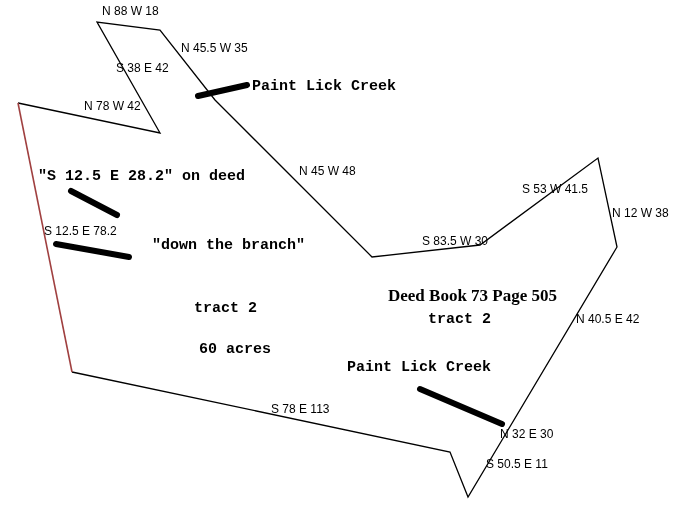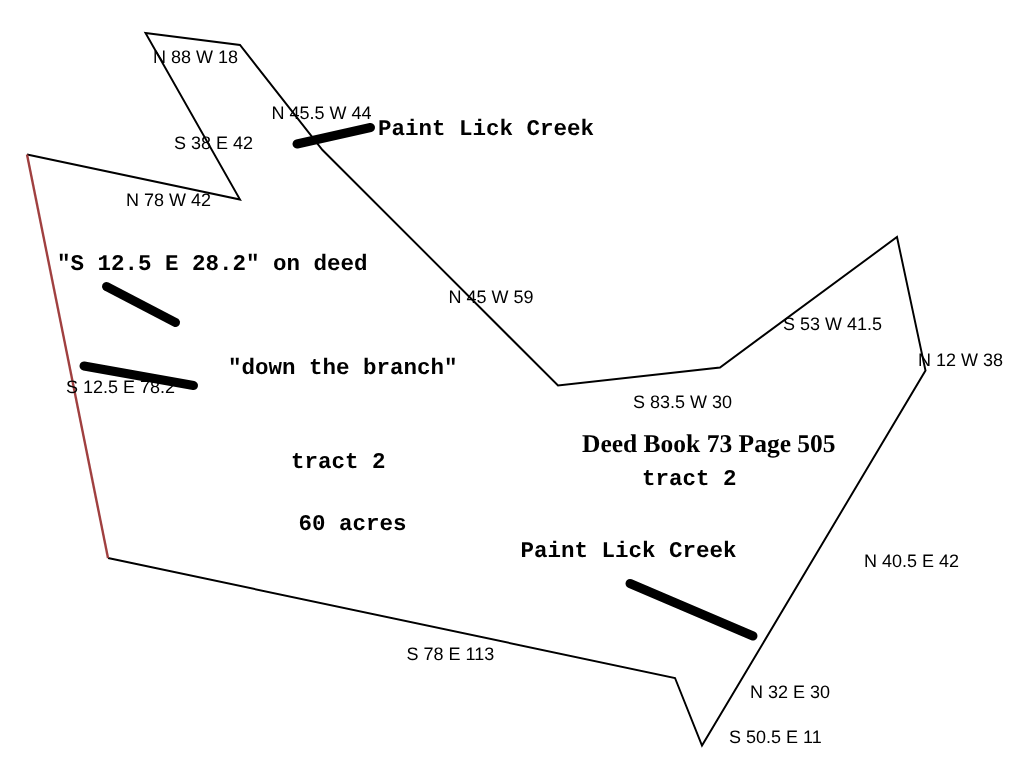--- a/index.html
+++ b/index.html
@@ -9,21 +9,21 @@
     font-family: "Liberation Sans", sans-serif;
     overflow: hidden;
   }
   #plat {
     position: relative;
     width: 682px; height: 507px;
     background: #ffffff;
   }
   #plat svg { position: absolute; left: 0; top: 0; }
   .label { position: absolute; white-space: nowrap; color: #000; }
-  .bearing { font: 12px "Liberation Sans", sans-serif; margin-top: 27px; }
+  .bearing { font: 12px "Liberation Sans", sans-serif; }
   .mono-bold { font: bold 15px "Liberation Mono", monospace; }
   .serif-bold { font: bold 17px "Liberation Serif", serif; }
 </style>
 </head>
 <body>
 
 <div id="plat">
 
   <svg width="682" height="507" viewBox="0 0 682 507">
 
@@ -31,29 +31,29 @@
 
     <line x1="18" y1="103" x2="72" y2="372" stroke-width="1.6" stroke="#a04040"></line>
 
     <line x1="198" y1="96" x2="247" y2="85" stroke="#000000" stroke-width="6" stroke-linecap="round"></line>
     <line x1="71" y1="191" x2="117" y2="215" stroke="#000000" stroke-width="6" stroke-linecap="round"></line>
     <line x1="56" y1="244" x2="129" y2="257" stroke="#000000" stroke-width="6" stroke-linecap="round"></line>
     <line x1="420" y1="389" x2="502" y2="424" stroke="#000000" stroke-width="6" stroke-linecap="round"></line>
   </svg>
 
   <div class="label bearing" style="left:102px; top:4px">N 88 W 18</div>
-  <div class="label bearing" style="left:181px; top:41px">N 45.5 W 44</div>
+  <div class="label bearing" style="left:181px; top:41px">N 45.5 W 35</div>
   <div class="label bearing" style="left:116px; top:61px">S 38 E 42</div>
   <div class="label bearing" style="left:84px;  top:99px">N 78 W 42</div>
-  <div class="label bearing" style="left:299px; top:164px">N 45 W 59</div>
+  <div class="label bearing" style="left:299px; top:164px">N 45 W 48</div>
   <div class="label bearing" style="left:522px; top:182px">S 53 W 41.5</div>
   <div class="label bearing" style="left:612px; top:206px">N 12 W 38</div>
   <div class="label bearing" style="left:44px;  top:224px">S 12.5 E 78.2</div>
   <div class="label bearing" style="left:422px; top:234px">S 83.5 W 30</div>
-  <div class="label bearing" style="left:576px; top:340px">N 40.5 E 42</div>
+  <div class="label bearing" style="left:576px; top:312px">N 40.5 E 42</div>
   <div class="label bearing" style="left:271px; top:402px">S 78 E 113</div>
   <div class="label bearing" style="left:500px; top:427px">N 32 E 30</div>
   <div class="label bearing" style="left:486px; top:457px">S 50.5 E 11</div>
 
   <div class="label mono-bold" style="left:252px; top:78px">Paint Lick Creek</div>
   <div class="label mono-bold" style="left:38px;  top:168px">"S 12.5 E 28.2" on deed</div>
   <div class="label mono-bold" style="left:152px; top:237px">"down the branch"</div>
   <div class="label mono-bold" style="left:194px; top:300px">tract 2</div>
   <div class="label mono-bold" style="left:199px; top:341px">60 acres</div>
   <div class="label serif-bold" style="left:388px; top:286px">Deed Book 73 Page 505</div>

